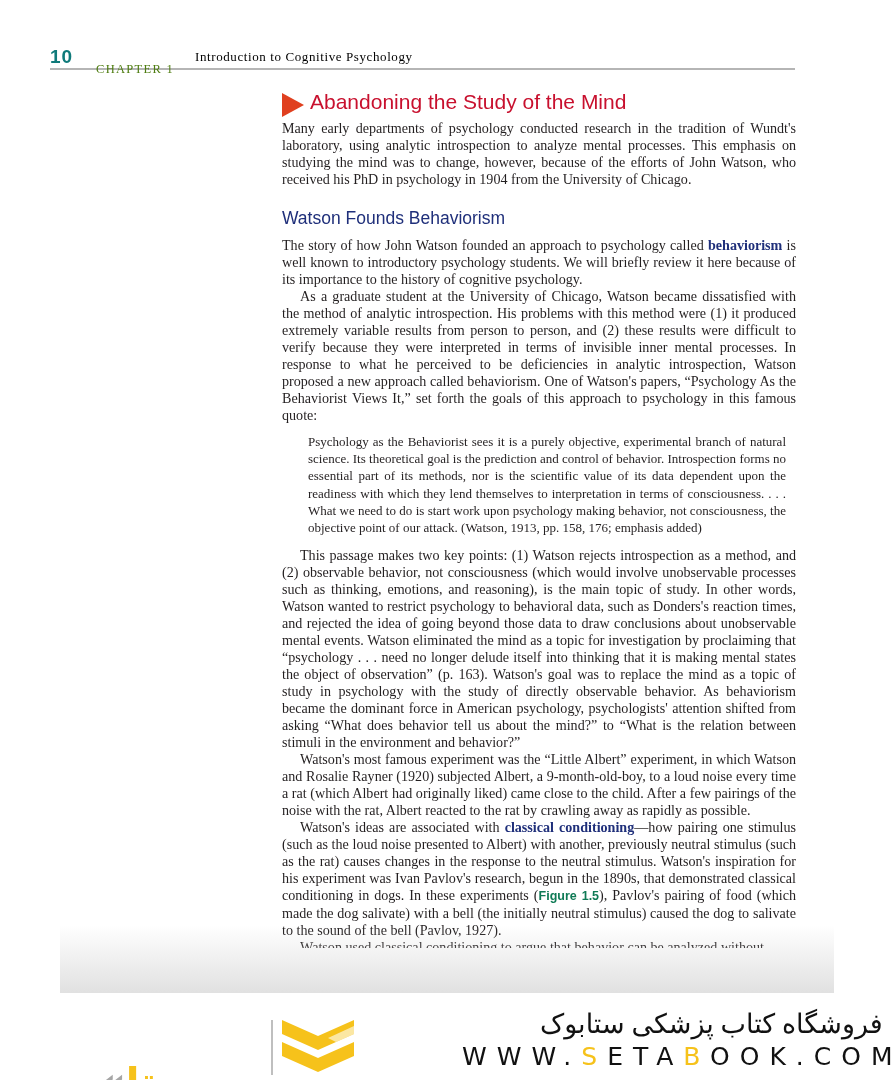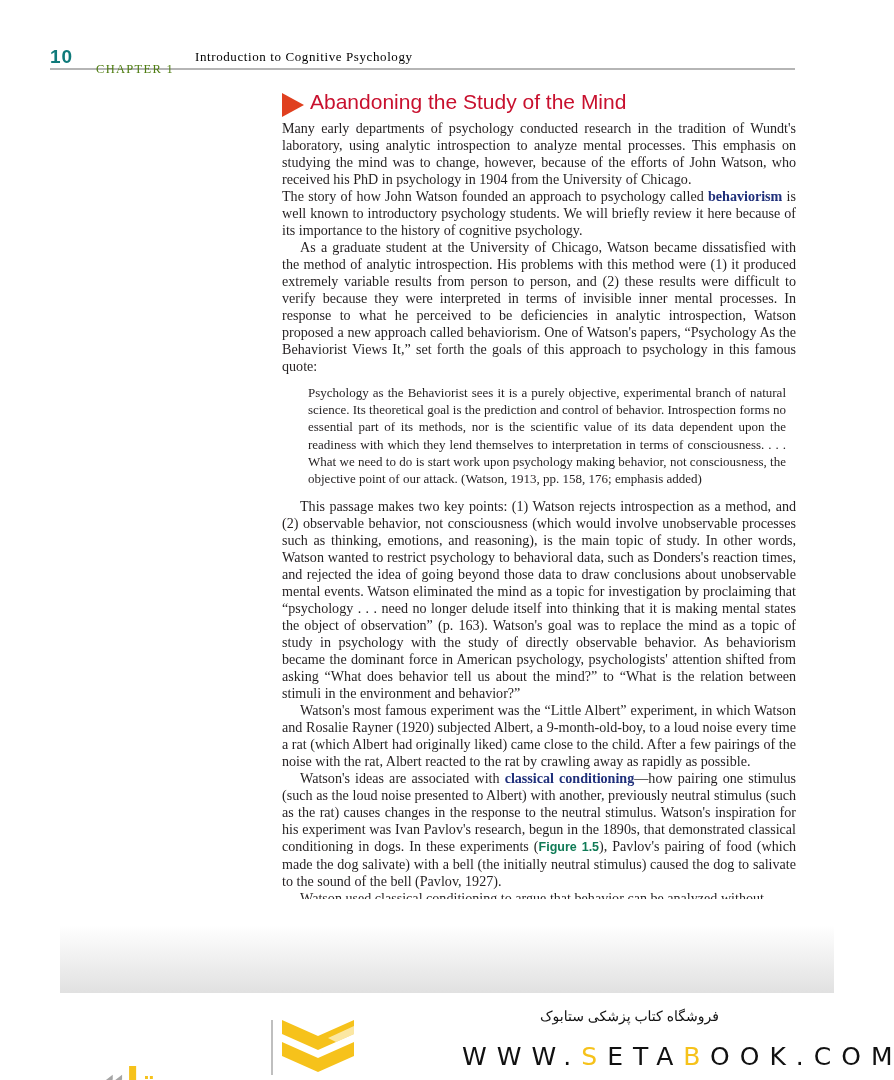--- a/index.html
+++ b/index.html
@@ -33,40 +33,41 @@
 
   .shade { position:absolute; left:60px; top:925px; width:774px; height:68px;
            background:linear-gradient(to bottom, rgba(255,255,255,0) 0%, rgba(200,200,200,0.55) 100%); }
   .banner { position:absolute; left:0; top:993px; width:894px; height:87px; background:#ffffff; }
   .logo-fa { position:absolute; left:100px; top:1062px; }
   .logo-mark { font-family:"DejaVu Sans",sans-serif; font-size:40px; font-weight:bold; color:#a6a6a6; line-height:40px; }
   .logo-mark .y { color:#f6c21b; }
   .logo-sub { font-family:"DejaVu Sans",sans-serif; font-size:14px; color:#9a9a9a; margin-top:2px; direction:rtl; text-align:right; }
   .divider { position:absolute; left:271px; top:1020px; width:2px; height:55px; background:#bfbfbf; }
   .chevrons { position:absolute; left:280px; top:1018px; }
-  .store-fa { position:absolute; left:540px; top:1008px; font-family:Liberation Sans, sans-serif; font-size:14px; color:#111; direction:rtl; }
+  .store-fa { position:absolute; left:540px; top:1008px; font-family:Liberation Serif, serif; font-size:27px; color:#111; direction:rtl; }
   .store-url { position:absolute; left:462px; top:1042px; font-family:"DejaVu Sans","Liberation Sans",sans-serif; font-size:25px; letter-spacing:10px; color:#111; }
   .store-url .y { color:#f6c21b; }
 </style>
 </head>
 <body>
 
 <div class="running-head">
   <span class="page-num">10</span>
   <span class="chapter-label">CHAPTER 1</span>
   <span class="chapter-title">Introduction to Cognitive Psychology</span>
 </div>
 
 <div class="content">
   <div class="h1">
     <span class="tri"></span>
     <span class="txt">Abandoning the Study of the Mind</span>
   </div>
   <p>Many early departments of psychology conducted research in the tradition of Wundt's laboratory, using analytic introspection to analyze mental processes. This emphasis on studying the mind was to change, however, because of the efforts of John Watson, who received his PhD in psychology in 1904 from the University of Chicago.</p>
 
+  <div class="h2">Watson Founds Behaviorism</div>
 
   <p><span>The story of how John Watson founded an approach to psychology called </span><span class="term">behaviorism</span><span> is well known to introductory psychology students. We will briefly review it here because of its importance to the history of cognitive psychology.</span></p>
   <p class="indent">As a graduate student at the University of Chicago, Watson became dissatisfied with the method of analytic introspection. His problems with this method were (1) it produced extremely variable results from person to person, and (2) these results were difficult to verify because they were interpreted in terms of invisible inner mental processes. In response to what he perceived to be deficiencies in analytic introspection, Watson proposed a new approach called behaviorism. One of Watson's papers, “Psychology As the Behaviorist Views It,” set forth the goals of this approach to psychology in this famous quote:</p>
 
   <blockquote>
     <p>Psychology as the Behaviorist sees it is a purely objective, experimental branch of natural science. Its theoretical goal is the prediction and control of behavior. Introspection forms no essential part of its methods, nor is the scientific value of its data dependent upon the readiness with which they lend themselves to interpretation in terms of consciousness. . . . What we need to do is start work upon psychology making behavior, not consciousness, the objective point of our attack. (Watson, 1913, pp. 158, 176; emphasis added)</p>
   </blockquote>
 
   <p class="indent">This passage makes two key points: (1) Watson rejects introspection as a method, and (2) observable behavior, not consciousness (which would involve unobservable processes such as thinking, emotions, and reasoning), is the main topic of study. In other words, Watson wanted to restrict psychology to behavioral data, such as Donders's reaction times, and rejected the idea of going beyond those data to draw conclusions about unobservable mental events. Watson eliminated the mind as a topic for investigation by proclaiming that “psychology . . . need no longer delude itself into thinking that it is making mental states the object of observation” (p. 163). Watson's goal was to replace the mind as a topic of study in psychology with the study of directly observable behavior. As behaviorism became the dominant force in American psychology, psychologists' attention shifted from asking “What does behavior tell us about the mind?” to “What is the relation between stimuli in the environment and behavior?”</p>
   <p class="indent">Watson's most famous experiment was the “Little Albert” experiment, in which Watson and Rosalie Rayner (1920) subjected Albert, a 9-month-old-boy, to a loud noise every time a rat (which Albert had originally liked) came close to the child. After a few pairings of the noise with the rat, Albert reacted to the rat by crawling away as rapidly as possible.</p>

